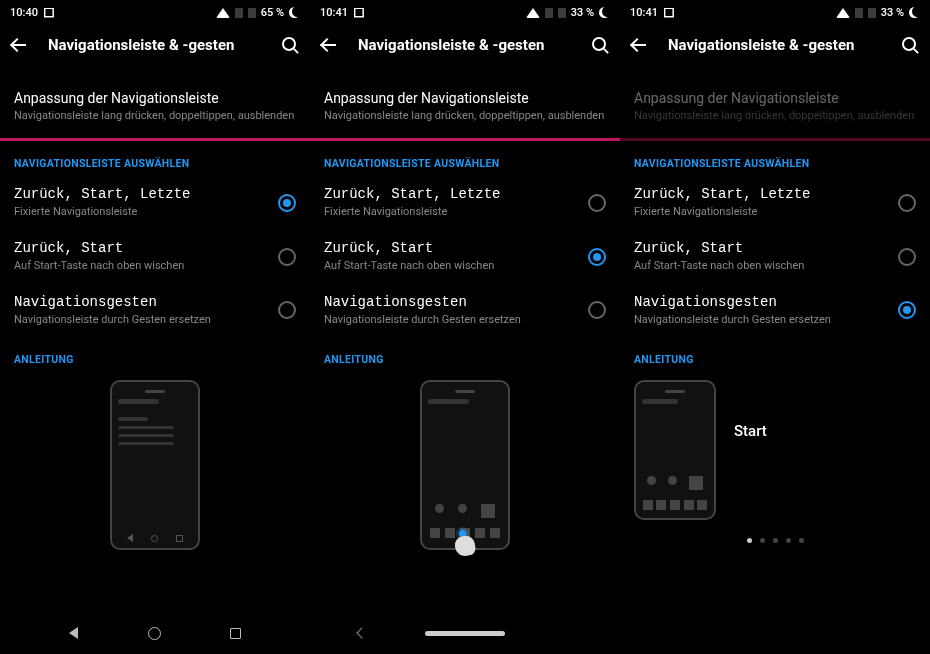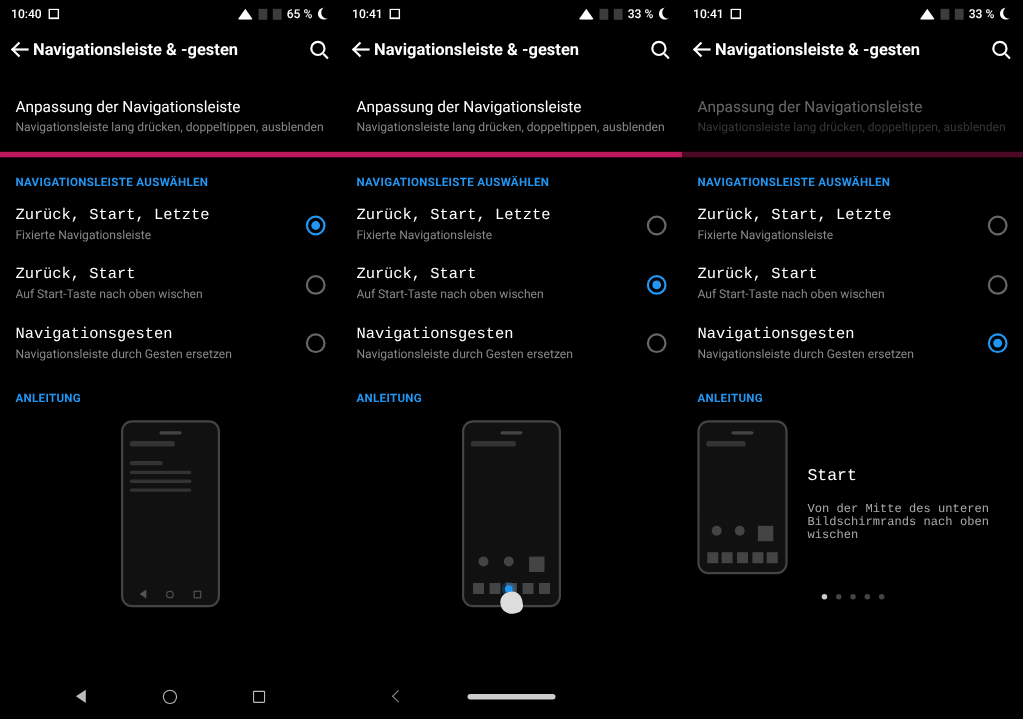--- a/index.html
+++ b/index.html
@@ -60,20 +60,21 @@
   }
   .sig-box { width:8px; height:10px; background:#777; opacity:.5; }
   .moon-icon {
     width: 11px; height: 11px; border-radius: 50%;
     box-shadow: inset 3px -1px 0 0 #fff;
   }
   .titlebar {
     display: flex;
     align-items: center;
     padding: 14px 12px 14px 12px;
+    gap: 18px;
   }
   .back-arrow {
     width: 18px; height: 18px;
     position: relative;
   }
   .back-arrow::before {
     content:"";
     position:absolute;
     left:0; top:50%;
     width:14px; height:2px;
@@ -108,21 +109,21 @@
   .search-icon::after{
     content:"";
     position:absolute;
     width:6px;height:2px;
     background:#fff;
     transform:rotate(45deg);
     right:-1px;bottom:1px;
   }
   .customize {
     padding: 22px 14px 14px 14px;
-    border-bottom: 5px solid #be185d;
+    border-bottom: 3px solid #be185d;
   }
   .dimmed { opacity: .4; }
   .item-title { font-size: 14px; font-weight: 400; }
   .item-sub { font-size: 11px; color: #888; margin-top: 3px; line-height: 1.35; }
   .cat-header {
     font-size: 10.5px;
     font-weight: 700;
     color: #2196f3;
     letter-spacing: .3px;
     padding: 16px 14px 6px 14px;
@@ -207,21 +208,20 @@
     content:"";position:absolute;left:2px;top:6px;
     width:20px;height:20px;background:#ddd;
     border-radius:45% 45% 35% 50%;
     transform:rotate(-10deg);
   }
   .tut-text{
     flex:1;
     padding-top:50px;
     font-size:11px;
     color:#aaa;
-    font-family:Liberation Mono, monospace;
   }
   .tut-text .big{
     color:#fff;font-size:15px;font-weight:500;margin-bottom:16px;
   }
   .dots{
     display:flex;gap:8px;justify-content:center;
     margin-top:18px;
   }
   .dot{width:5px;height:5px;border-radius:50%;background:#444;}
   .dot.on{background:#ccc;}
@@ -458,21 +458,20 @@
         <div style="position:absolute;bottom:8px;left:5px;right:5px;display:flex;justify-content:space-around;">
           <div class="gicon"></div>
             <div class="gicon"></div>
             <div class="gicon"></div>
           <div class="gicon"></div>
             <div class="gicon"></div>
         </div>
       </div>
       <div class="tut-text">
         <div class="big">Start</div>
-        <div>Von der Mitte des unteren Bildschirmrands nach oben wischen</div>
       </div>
     </div>
     <div class="dots">
       <div class="dot on"></div>
       <div class="dot"></div>
       <div class="dot"></div>
       <div class="dot"></div>
       <div class="dot"></div>
     </div>
   </div>

